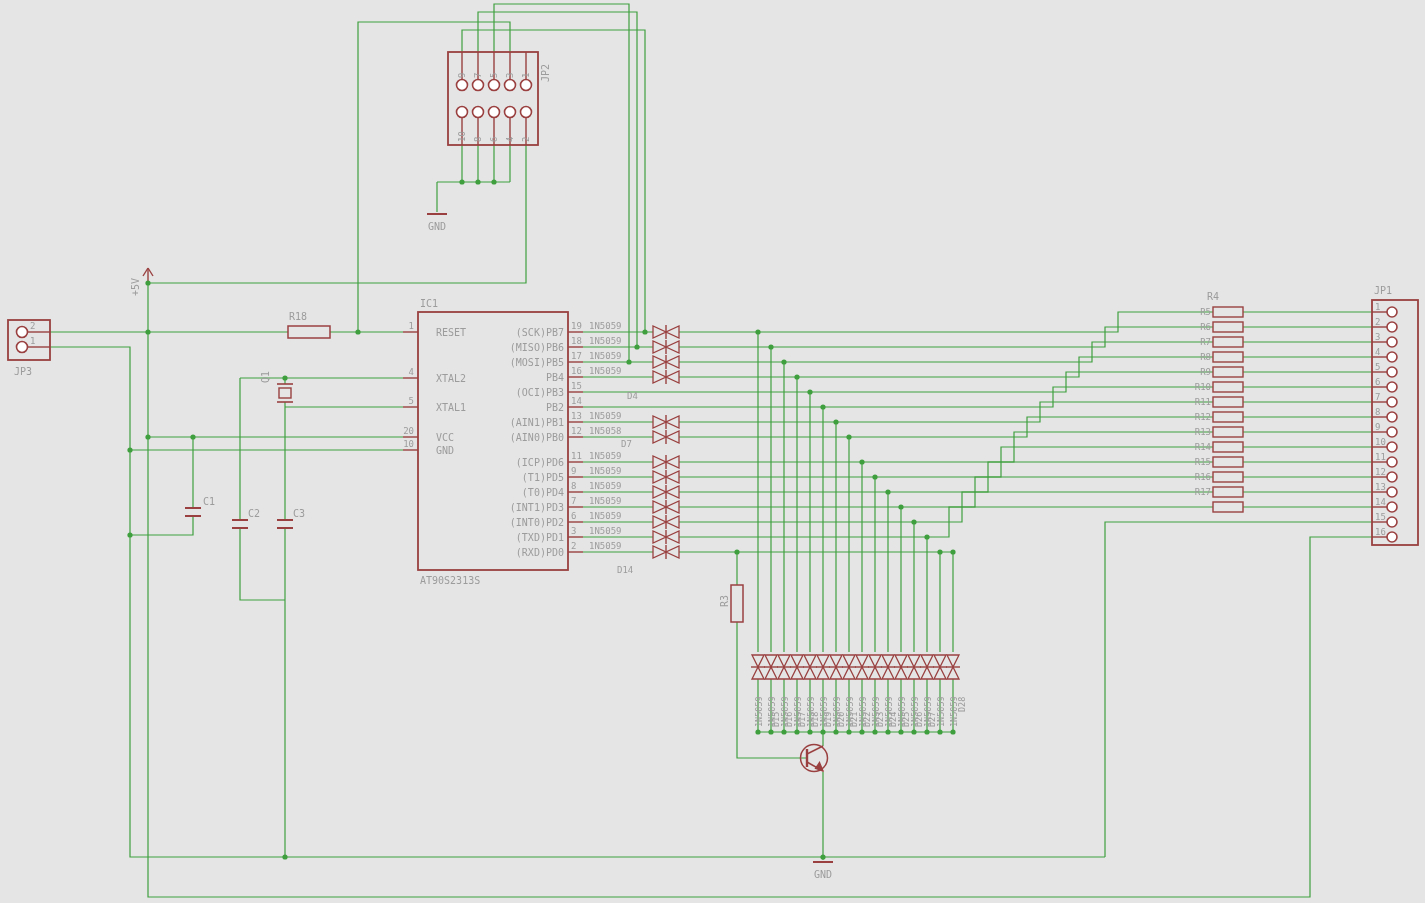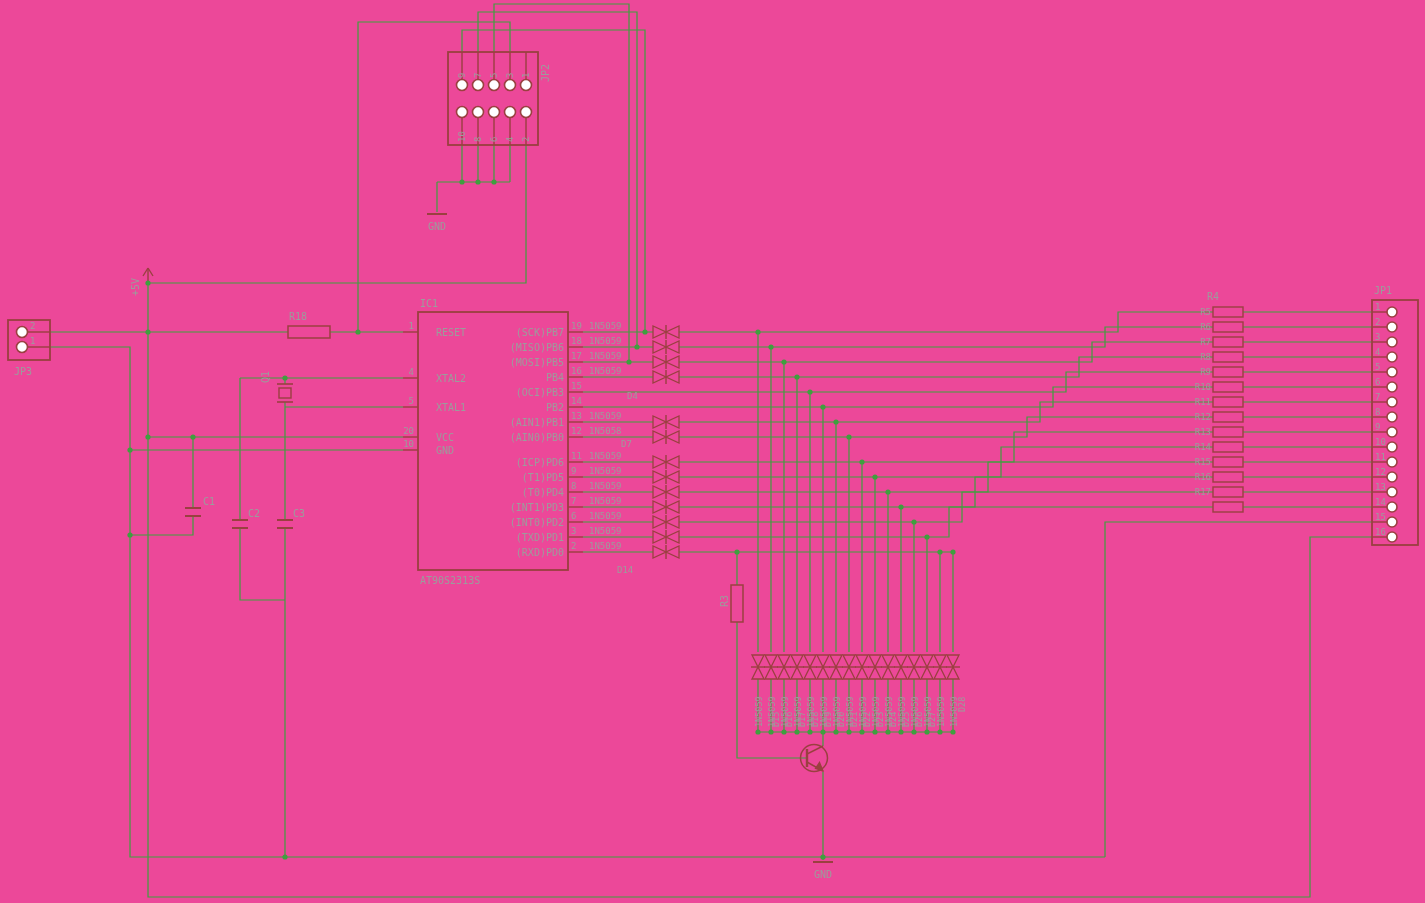--- a/index.html
+++ b/index.html
@@ -1,16 +1,16 @@
 <!DOCTYPE html>
 <html><head>
 <meta charset="utf-8">
 <style>
   html,body{margin:0;padding:0;background:#ffffff;}
-  #stage{position:relative;width:1425px;height:903px;background:#ec4899;overflow:hidden;}
+  #stage{position:relative;width:1425px;height:903px;background:#e5e5e5;overflow:hidden;}
   text{font-family:"DejaVu Sans Mono","Liberation Mono",monospace;}
 </style>
 </head>
 <body>
 
 <div id="stage">
   <svg id="schematic" width="1425" height="903" viewBox="0 0 1425 903">
       <g>
         <polyline points="645,332 645,30 462,30 462,52" fill="none" stroke="#3f9f3f" stroke-width="1.2"></polyline>
         <polyline points="637,347 637,12 478,12 478,52" fill="none" stroke="#3f9f3f" stroke-width="1.2"></polyline>

